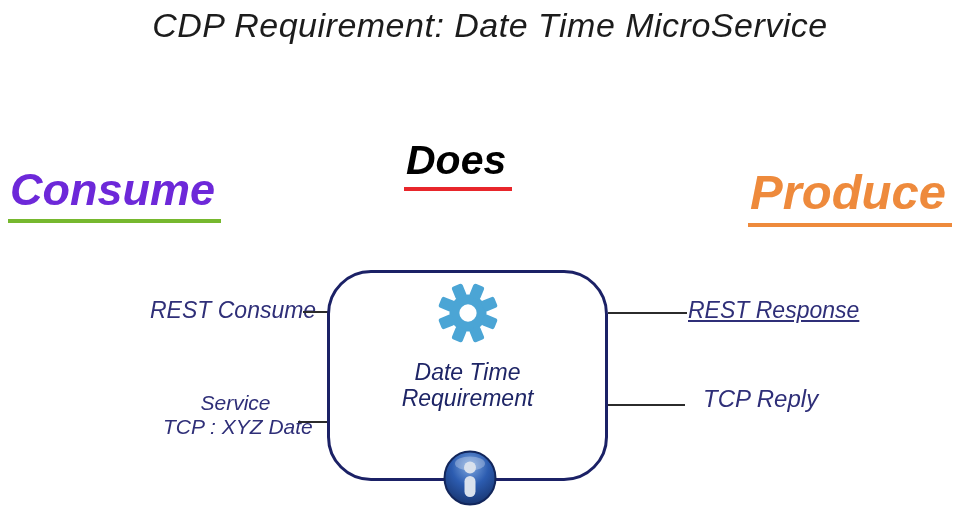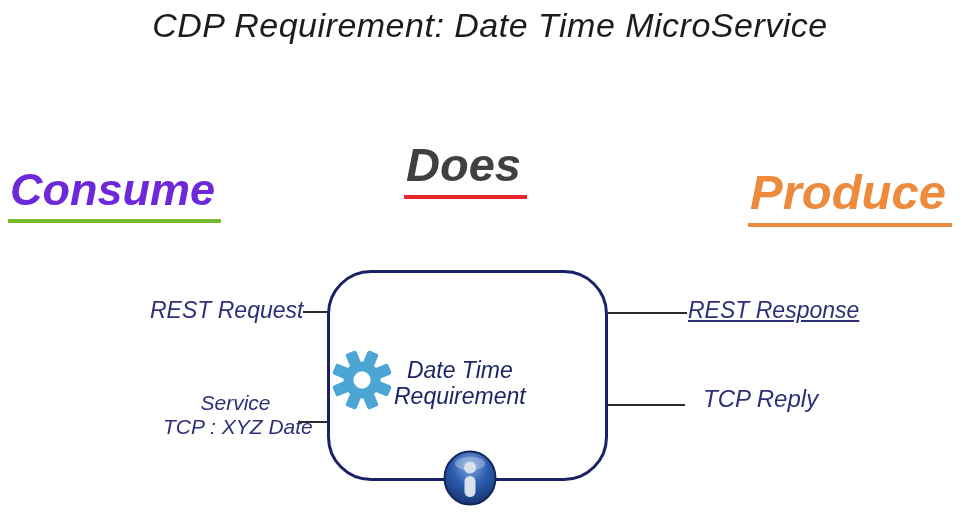--- a/index.html
+++ b/index.html
@@ -10,41 +10,41 @@
   .title{
     position:absolute;left:0;right:0;top:6px;margin:0;
     text-align:center;font-size:34px;font-weight:normal;font-style:italic;
     color:#1c1c1c;letter-spacing:0.5px;
   }
   .heading{
     position:absolute;font-style:italic;font-weight:bold;white-space:nowrap;
     padding:0 6px 3px 2px;
   }
   .heading.consume{left:8px;top:164px;font-size:45px;color:#6d28d9;border-bottom:4px solid #76B82E;}
-  .heading.does{left:404px;top:137px;font-size:47px;color:#404040;border-bottom:4px solid #E8262B;}
+  .heading.does{left:404px;top:137px;font-size:41px;color:#000000;border-bottom:4px solid #E8262B;}
   .heading.produce{left:748px;top:164px;font-size:49px;color:#EE8A3C;border-bottom:4px solid #EE8A3C;}
 
   .label{
     position:absolute;font-style:italic;color:#2F2F78;white-space:nowrap;
   }
   .label.rest-request{left:150px;top:297px;width:152px;text-align:right;font-size:23px;}
   .label.service{left:163px;top:391px;width:145px;text-align:center;font-size:21px;line-height:24px;}
   .label.rest-response{left:688px;top:297px;font-size:23px;text-decoration:underline;}
   .label.tcp-reply{left:703px;top:385px;font-size:24px;}
 
   .connector{position:absolute;height:2px;background:#2b2b2b;}
   .connector.c-left-top{left:303px;top:311px;width:25px;}
   .connector.c-left-bottom{left:298px;top:421px;width:30px;}
   .connector.c-right-top{left:608px;top:312px;width:79px;}
   .connector.c-right-bottom{left:608px;top:404px;width:77px;}
 
   .service-box{
     position:absolute;left:327px;top:270px;width:281px;height:211px;
     background:#ffffff;border:3px solid #1B2166;border-radius:44px;
-    box-sizing:border-box;display:flex;flex-direction:row;align-items:center;
+    box-sizing:border-box;display:flex;flex-direction:column;align-items:center;
   }
   .gear{margin-top:8px;width:64px;height:64px;}
   .box-title{
     margin-top:14px;text-align:center;font-style:italic;font-size:23px;
     line-height:26px;color:#1E2566;
   }
   .info-badge{
     position:absolute;left:443px;top:450px;width:54px;height:56px;cursor:pointer;
   }
 </style>
@@ -52,21 +52,21 @@
 <body>
 
 <div class="stage">
 
   <h1 class="title">CDP Requirement: Date Time MicroService</h1>
 
   <div class="heading consume">Consume</div>
   <div class="heading does">Does</div>
   <div class="heading produce">Produce</div>
 
-  <div class="label rest-request">REST Request</div>
+  <div class="label rest-request">REST Consume</div>
 
   <div class="label service">
     <span>Service</span><br>
     <span>TCP : XYZ Date</span>
   </div>
 
   <div class="label rest-response">REST Response</div>
   <div class="label tcp-reply">TCP Reply</div>
 
   <div class="connector c-left-top"></div>

